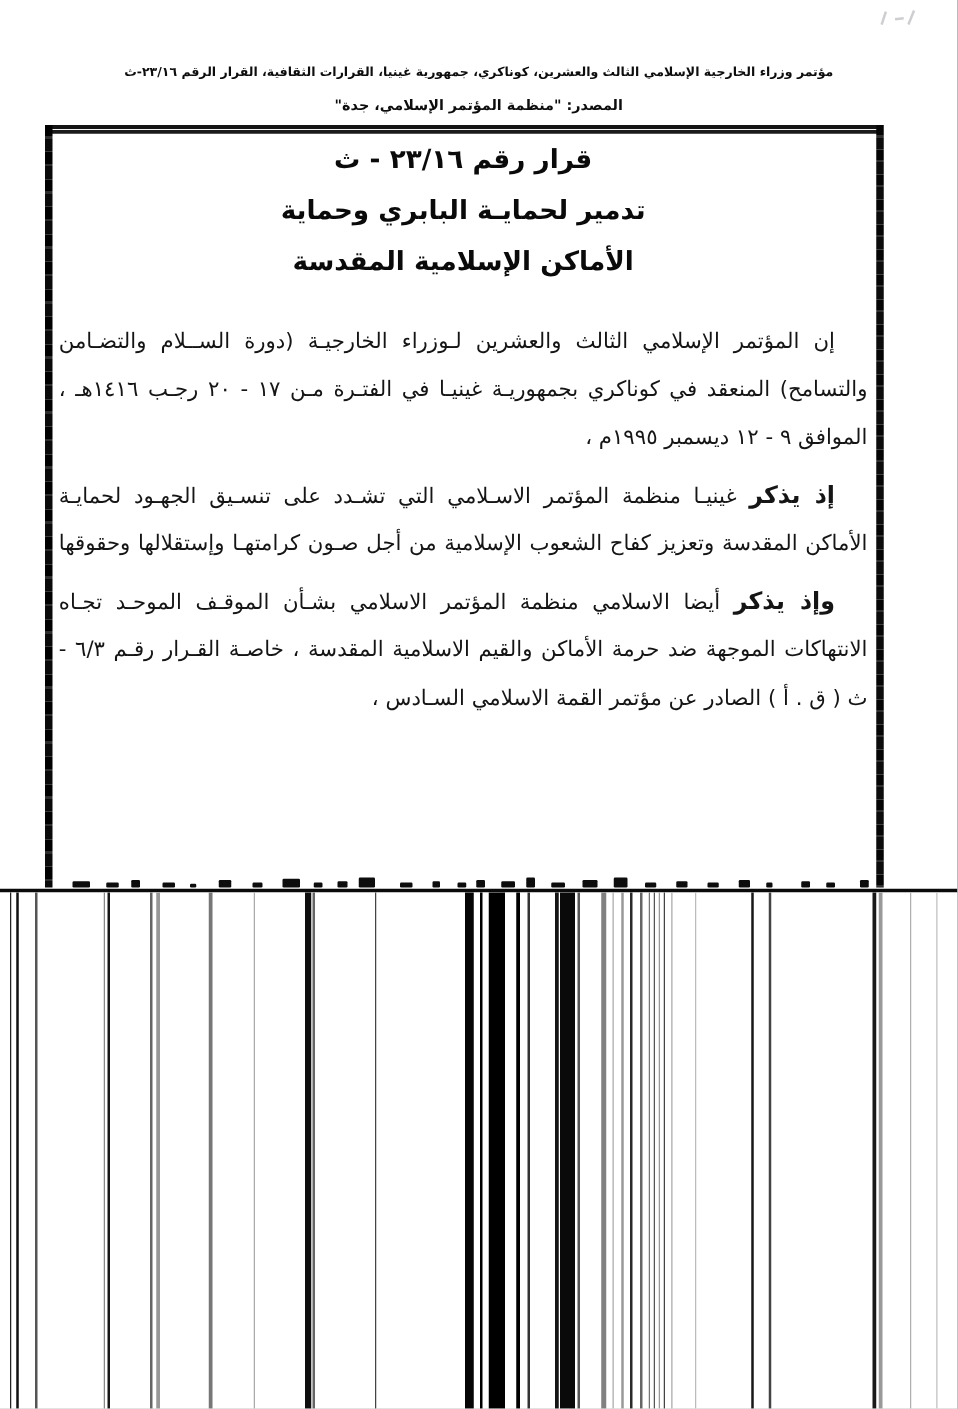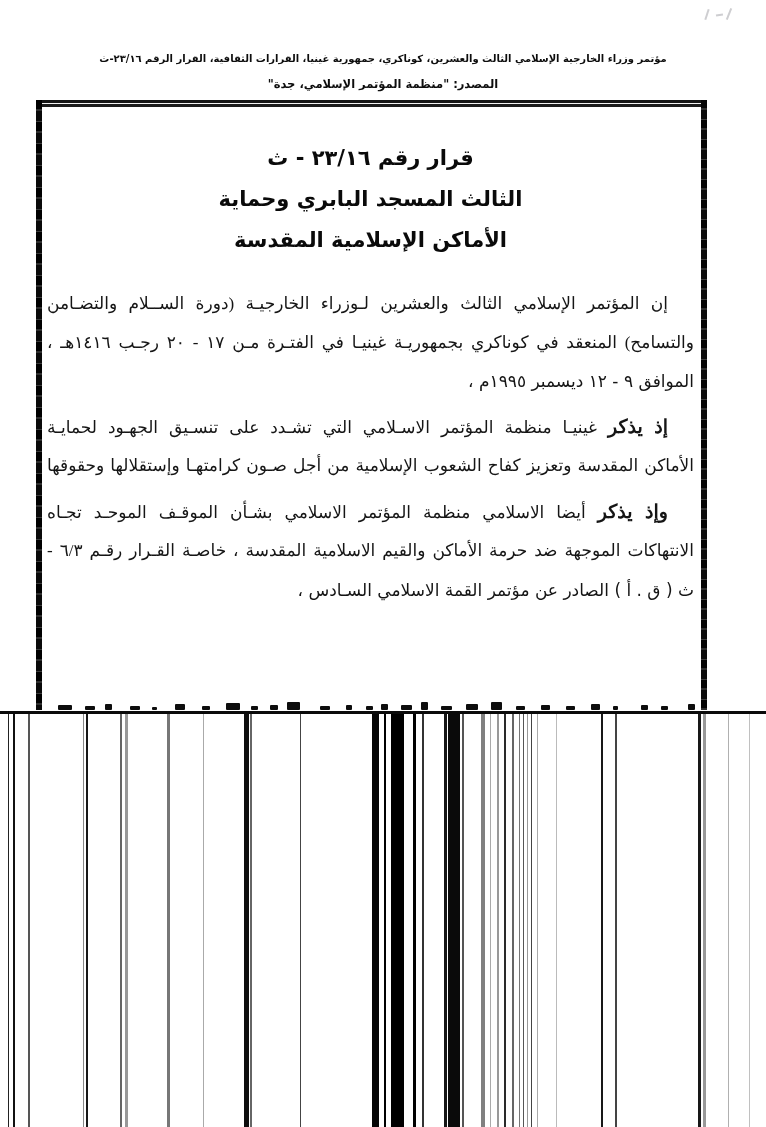--- a/index.html
+++ b/index.html
@@ -37,34 +37,33 @@
   .edge-left{
     left:-1px;top:0;width:6px;height:100%;
     background:repeating-linear-gradient(180deg,#000 0 9px,#2e2e2e 9px 11px,#0a0a0a 11px 21px,#3a3a3a 21px 22px);
   }
   .edge-right{
     right:-1px;top:0;width:6px;height:100%;
     background:repeating-linear-gradient(180deg,#050505 0 8px,#303030 8px 10px,#0c0c0c 10px 19px,#404040 19px 20px);
   }
   .boxinner{
     position:absolute;left:10px;top:7px;width:647px;
-    padding-top:31px;
   }
   .title-line{
     text-align:center;font-weight:800;font-size:21px;line-height:41px;
     color:#0a0a0a;
   }
   .title-line.small{font-size:18px;}
   .body-text{margin-top:24px;}
   .para{margin-bottom:7px;}
   .bline{
     font-size:17px;line-height:38.5px;font-weight:500;color:#151515;
     text-align:right;white-space:nowrap;
   }
-  .bline.j{text-align:justify;text-align-last:justify;white-space:normal;font-family:Liberation Serif, serif;}
+  .bline.j{text-align:justify;text-align-last:justify;white-space:normal;}
   .bline.indent{padding-right:26px;}
   .lead{font-weight:800;font-size:19px;letter-spacing:.5px;}
   
   .fragrow{position:absolute;left:0;top:695px;width:766px;height:16px;}
   .frag{position:absolute;bottom:1px;background:#0d0d0d;border-radius:1px;}
   
   .glitch-rule{position:absolute;left:0;top:711px;width:766px;height:3px;background:#0a0a0a;}
   .glitch{position:absolute;left:0;top:714px;width:766px;height:413px;background:#fff;}
   .stripe{position:absolute;top:0;height:100%;}
 </style>
@@ -82,21 +81,21 @@
   <div class="hdr hdr1">مؤتمر وزراء الخارجية الإسلامي الثالث والعشرين، كوناكري، جمهورية غينيا، القرارات الثقافية، القرار الرقم ٢٣/١٦-ث</div>
   <div class="hdr hdr2">المصدر:  "منظمة المؤتمر الإسلامي، جدة"</div>
 
   <div class="resbox">
     <div class="edge edge-top"></div>
     <div class="edge edge-left"></div>
     <div class="edge edge-right"></div>
 
     <div class="boxinner">
       <div class="title-line">قرار رقم ٢٣/١٦ - ث</div>
-      <div class="title-line">الثالث المسجد البابري وحماية</div>
+      <div class="title-line">تدمير لحمايـة البابري وحماية</div>
       <div class="title-line">الأماكن الإسلامية المقدسة</div>
 
       <div class="body-text">
 
         <div class="para">
           <div class="bline j indent">إن المؤتمر الإسلامي الثالث والعشرين لـوزراء الخارجيـة (دورة الســلام والتضـامن</div>
           <div class="bline j">والتسامح) المنعقد في كوناكري بجمهوريـة غينيـا في الفتـرة مـن ١٧ - ٢٠ رجـب ١٤١٦هـ ،</div>
           <div class="bline">الموافق ٩ - ١٢ ديسمبر ١٩٩٥م ،</div>
         </div>
 

